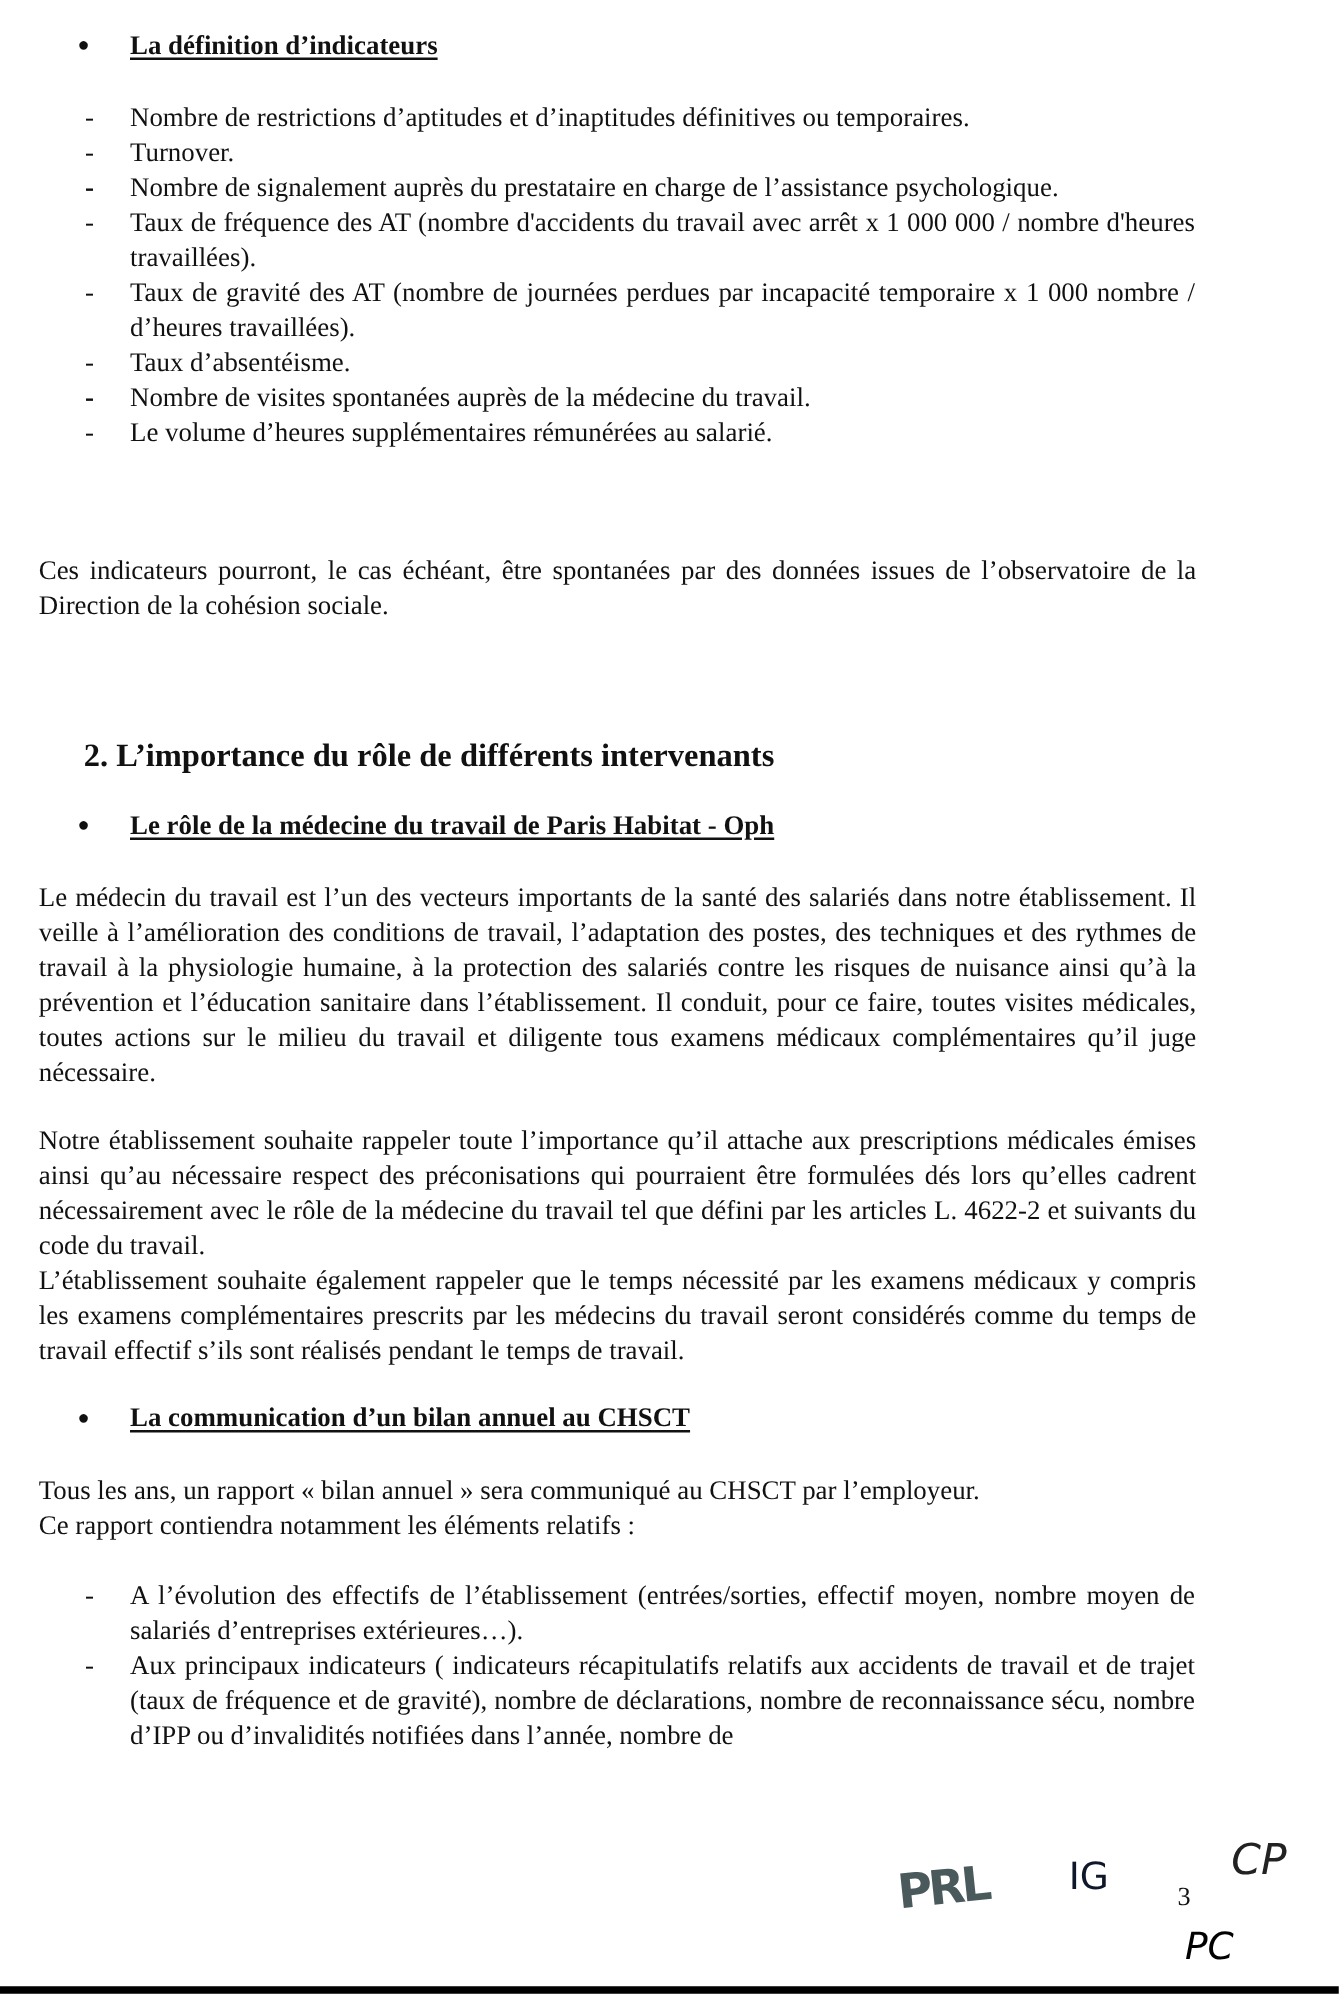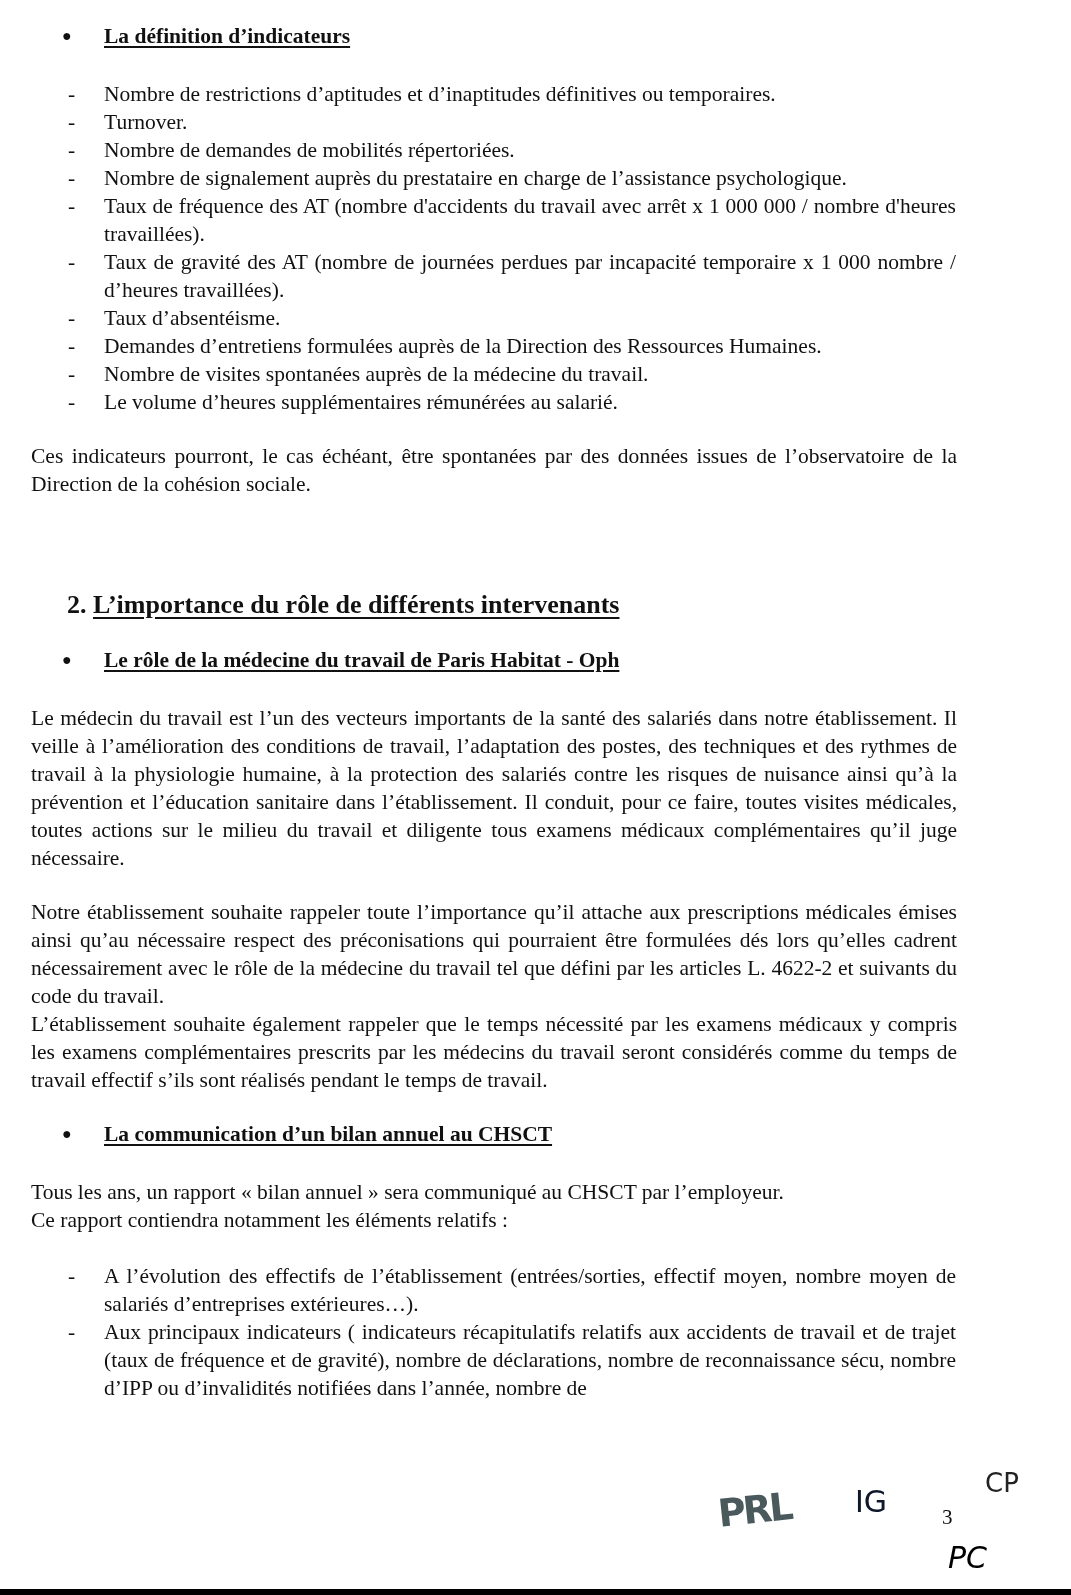--- a/index.html
+++ b/index.html
@@ -9,42 +9,42 @@
   .txt { font-size: 21.5px; line-height: 28px; }
   .justify { text-align: justify; text-align-last: left; }
   .bullet-head { position: absolute; left: 62px; font-weight: bold; font-size: 21.5px; }
   .bullet-head .dot { display: inline-block; width: 42px; font-size: 16px; vertical-align: 2px; }
   .bullet-head .lbl { text-decoration: underline; text-decoration-thickness: 2px; text-underline-offset: 3px; }
   .dash-list { position: absolute; left: 62px; width: 894px; margin: 0; padding: 0; list-style: none; }
   .dash-list li { position: relative; padding-left: 42px; }
   .dash-list li .dash { position: absolute; left: 6px; top: 0; }
   .para { position: absolute; left: 31px; width: 926px; margin: 0; }
   .section-title { position: absolute; left: 67px; top: 590px; font-size: 26px; font-weight: bold; }
-  .section-title .t { text-decoration: underline; text-decoration-thickness: 2px; text-underline-offset: 4px; }
+  .section-title .t { text-decoration-thickness: 2px; text-underline-offset: 4px; }
   .sig { position: absolute; font-family: "DejaVu Sans", sans-serif; }
   .bottom-rule { position: absolute; left: 0; top: 1589px; width: 1071px; height: 6px; background: #000; }
 </style>
 </head>
 <body>
 
 <div class="page">
 
   <div class="bullet-head" style="top:24px;">
     <span class="dot">●</span><span class="lbl">La définition d’indicateurs</span>
   </div>
 
   <ul class="dash-list txt justify" style="top:80px;">
     <li><span class="dash">-</span><span>Nombre de restrictions d’aptitudes et d’inaptitudes définitives ou temporaires.</span></li>
     <li><span class="dash">-</span><span>Turnover.</span></li>
-    <li><span class="dash">-</span><span>Nombre de demandes de mobilités répertoriées.</span></li>
+    <li><span class="dash">-</span></li>
     <li><span class="dash">-</span><span>Nombre de signalement auprès du prestataire en charge de l’assistance psychologique.</span></li>
     <li><span class="dash">-</span><span>Taux de fréquence des AT (nombre d'accidents du travail avec arrêt x 1 000 000 / nombre d'heures travaillées).</span></li>
     <li><span class="dash">-</span><span>Taux de gravité des AT (nombre de journées perdues par incapacité temporaire x 1 000 nombre / d’heures travaillées).</span></li>
     <li><span class="dash">-</span><span>Taux d’absentéisme.</span></li>
-    <li><span class="dash">-</span><span>Demandes d’entretiens formulées auprès de la Direction des Ressources Humaines.</span></li>
+    <li><span class="dash">-</span></li>
     <li><span class="dash">-</span><span>Nombre de visites spontanées auprès de la médecine du travail.</span></li>
     <li><span class="dash">-</span><span>Le volume d’heures supplémentaires rémunérées au salarié.</span></li>
   </ul>
 
   <p class="para txt justify" style="top:442px;">Ces indicateurs pourront, le cas échéant, être spontanées par des données issues de l’observatoire de la Direction de la cohésion sociale.</p>
 
   <div class="section-title">
     <span>2.</span>
     <span class="t">L’importance du rôle de différents intervenants</span>
   </div>
@@ -65,17 +65,17 @@
   <p class="para txt justify" style="top:1178px;">Tous les ans, un rapport « bilan annuel » sera communiqué au CHSCT par l’employeur.</p>
 
   <ul class="dash-list txt justify" style="top:1262px;">
     <li><span class="dash">-</span><span>A l’évolution des effectifs de l’établissement (entrées/sorties, effectif moyen, nombre moyen de salariés d’entreprises extérieures…).</span></li>
     <li><span class="dash">-</span><span>Aux principaux indicateurs ( indicateurs récapitulatifs relatifs aux accidents de travail et de trajet (taux de fréquence et de gravité), nombre de déclarations, nombre de reconnaissance sécu, nombre d’IPP ou d’invalidités  notifiées dans l’année, nombre de</span></li>
   </ul>
 
   <div class="sig" style="left:718px; top:1488px; font-size:38px; font-weight:bold; color:#4a5a5c; transform:rotate(-6deg); letter-spacing:-3px;">PRL</div>
   <div class="sig" style="left:855px; top:1484px; font-size:30px; color:#0f172a;">IG</div>
   <div style="position:absolute; left:942px; top:1505px; font-size:21px; font-family:'Liberation Serif', serif;">3</div>
-  <div class="sig" style="left:985px; top:1468px; font-size:26px; color:#222;text-align:right;">CP</div>
+  <div class="sig" style="left:985px; top:1468px; font-size:34px; font-style:italic; color:#222;text-align:right;">CP</div>
   <div class="sig" style="left:948px; top:1540px; font-size:30px; font-style:italic; color:#000000;">PC</div>
 
   <div class="bottom-rule"></div>
 </div>
 
 </body></html>

